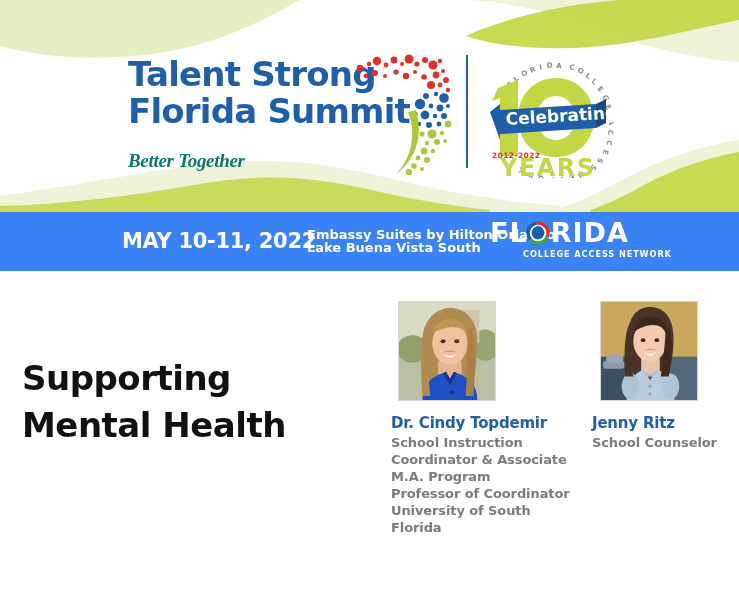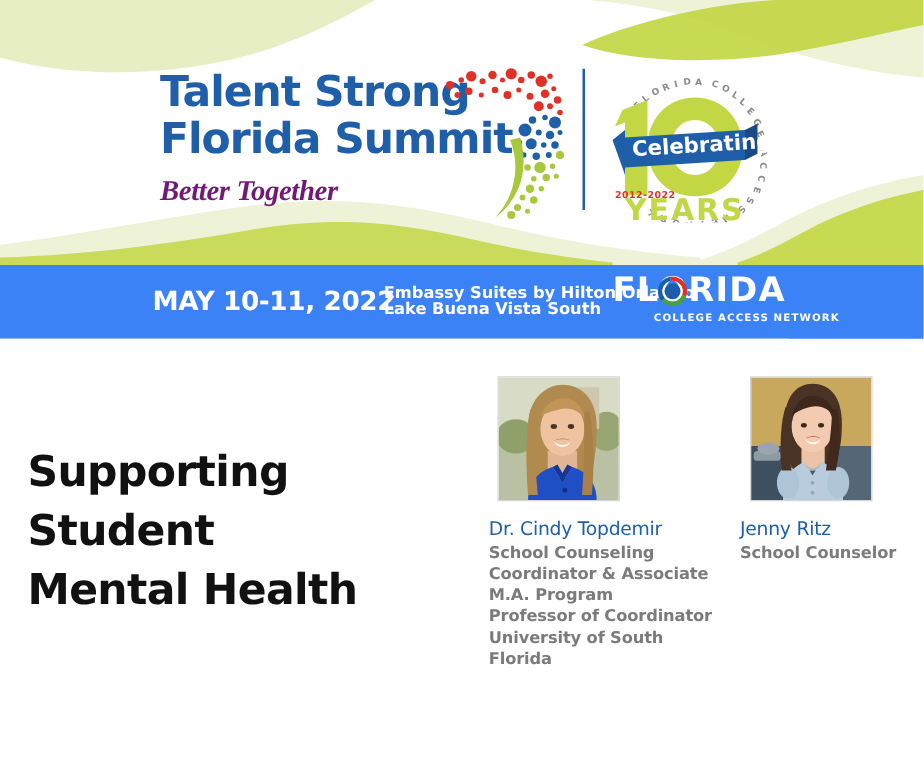--- a/index.html
+++ b/index.html
@@ -52,27 +52,27 @@
   .tsfs-line {
     color: #1f5faa;
     font-family: "DejaVu Sans", sans-serif;
     font-weight: bold;
     font-size: 34px;
     letter-spacing: -0.8px;
     line-height: 37px;
     white-space: nowrap;
   }
   #tsfs-tagline {
-    color: #701a75;
+    color: #0f766e;
     font-family: "Liberation Serif", serif;
     font-style: italic;
     font-weight: bold;
-    font-size: 23px;
+    font-size: 19px;
     letter-spacing: -0.3px;
-    margin-top: 10px;
+    margin-top: 20px;
     white-space: nowrap;
   }
   #tsfs-dots {
     position: absolute;
     left: 352px;
     top: 52px;
     width: 112px;
     height: 125px;
   }
 
@@ -214,21 +214,21 @@
   }
   #speaker-0 .headshot { margin-left: 7px; }
   #speaker-1 .headshot { margin-left: 8px; }
 
   .headshot svg { display: block; width: 100%; height: 100%; }
 
   .speaker-name {
     margin-top: 13px;
     color: #1f5faa;
     font-family: "DejaVu Sans", sans-serif;
-    font-weight: normal;
+    font-weight: bold;
     font-size: 15px;
     letter-spacing: -0.2px;
     white-space: nowrap;
   }
   .speaker-role {
     margin-top: 2px;
     color: #7b7b7b;
     font-family: "DejaVu Sans", sans-serif;
     font-weight: bold;
     font-size: 13px;
@@ -399,21 +399,20 @@
       <circle cx="12" cy="12" r="10" fill="none" stroke="#1b5eab" stroke-width="3.4" stroke-dasharray="21 42" transform="rotate(140 12 12)"></circle>
       <circle cx="12" cy="12" r="6.4" fill="#1b5eab"></circle>
     </svg>
     <div id="fcan-sub">COLLEGE ACCESS NETWORK</div>
   </div>
 
   <div id="body-area">
 
     <div id="session-title">
       <span class="t-line">Supporting</span>
-      <span class="t-line">Student</span>
       <span class="t-line">Mental Health</span>
     </div>
 
     <div class="speaker" id="speaker-0">
       <div class="headshot">
         <svg viewBox="0 0 98 100" preserveAspectRatio="xMidYMid slice">
           <rect width="98" height="100" fill="#c9cfbc"></rect>
           <rect x="0" y="0" width="98" height="46" fill="#d8dcc6"></rect>
           <rect x="0" y="46" width="98" height="54" fill="#b9c0a4"></rect>
           <ellipse cx="14" cy="48" rx="16" ry="14" fill="#8fa06a"></ellipse>
@@ -435,21 +434,21 @@
           <path d="M30,28 C28,48 30,76 32,96 L24,96 C22,70 22,42 26,26 Z" fill="#b08a4e"></path>
           <path d="M74,28 C78,48 78,76 76,96 L68,96 C70,70 70,42 70,28 Z" fill="#a87f44"></path>
           <ellipse cx="45" cy="40" rx="2.6" ry="2" fill="#4b3522"></ellipse>
           <ellipse cx="59" cy="40" rx="2.6" ry="2" fill="#4b3522"></ellipse>
           <path d="M45,52 C48,56 56,56 59,52 C56,58 48,58 45,52 Z" fill="#ffffff"></path>
           <path d="M45,52 C48,50 56,50 59,52 C56,49 48,49 45,52 Z" fill="#b5685e"></path>
         </svg>
       </div>
       <div class="speaker-name">Dr. Cindy Topdemir</div>
       <div class="speaker-role">
-        <span class="r-line">School Counseling</span>
+        <span class="r-line">School Instruction</span>
         <span class="r-line">Coordinator &amp; Associate</span>
         <span class="r-line">M.A. Program</span>
         <span class="r-line">Professor of Coordinator</span>
         <span class="r-line">University of South</span>
         <span class="r-line">Florida</span>
       </div>
     </div>
 
     <div class="speaker" id="speaker-1">
       <div class="headshot">

